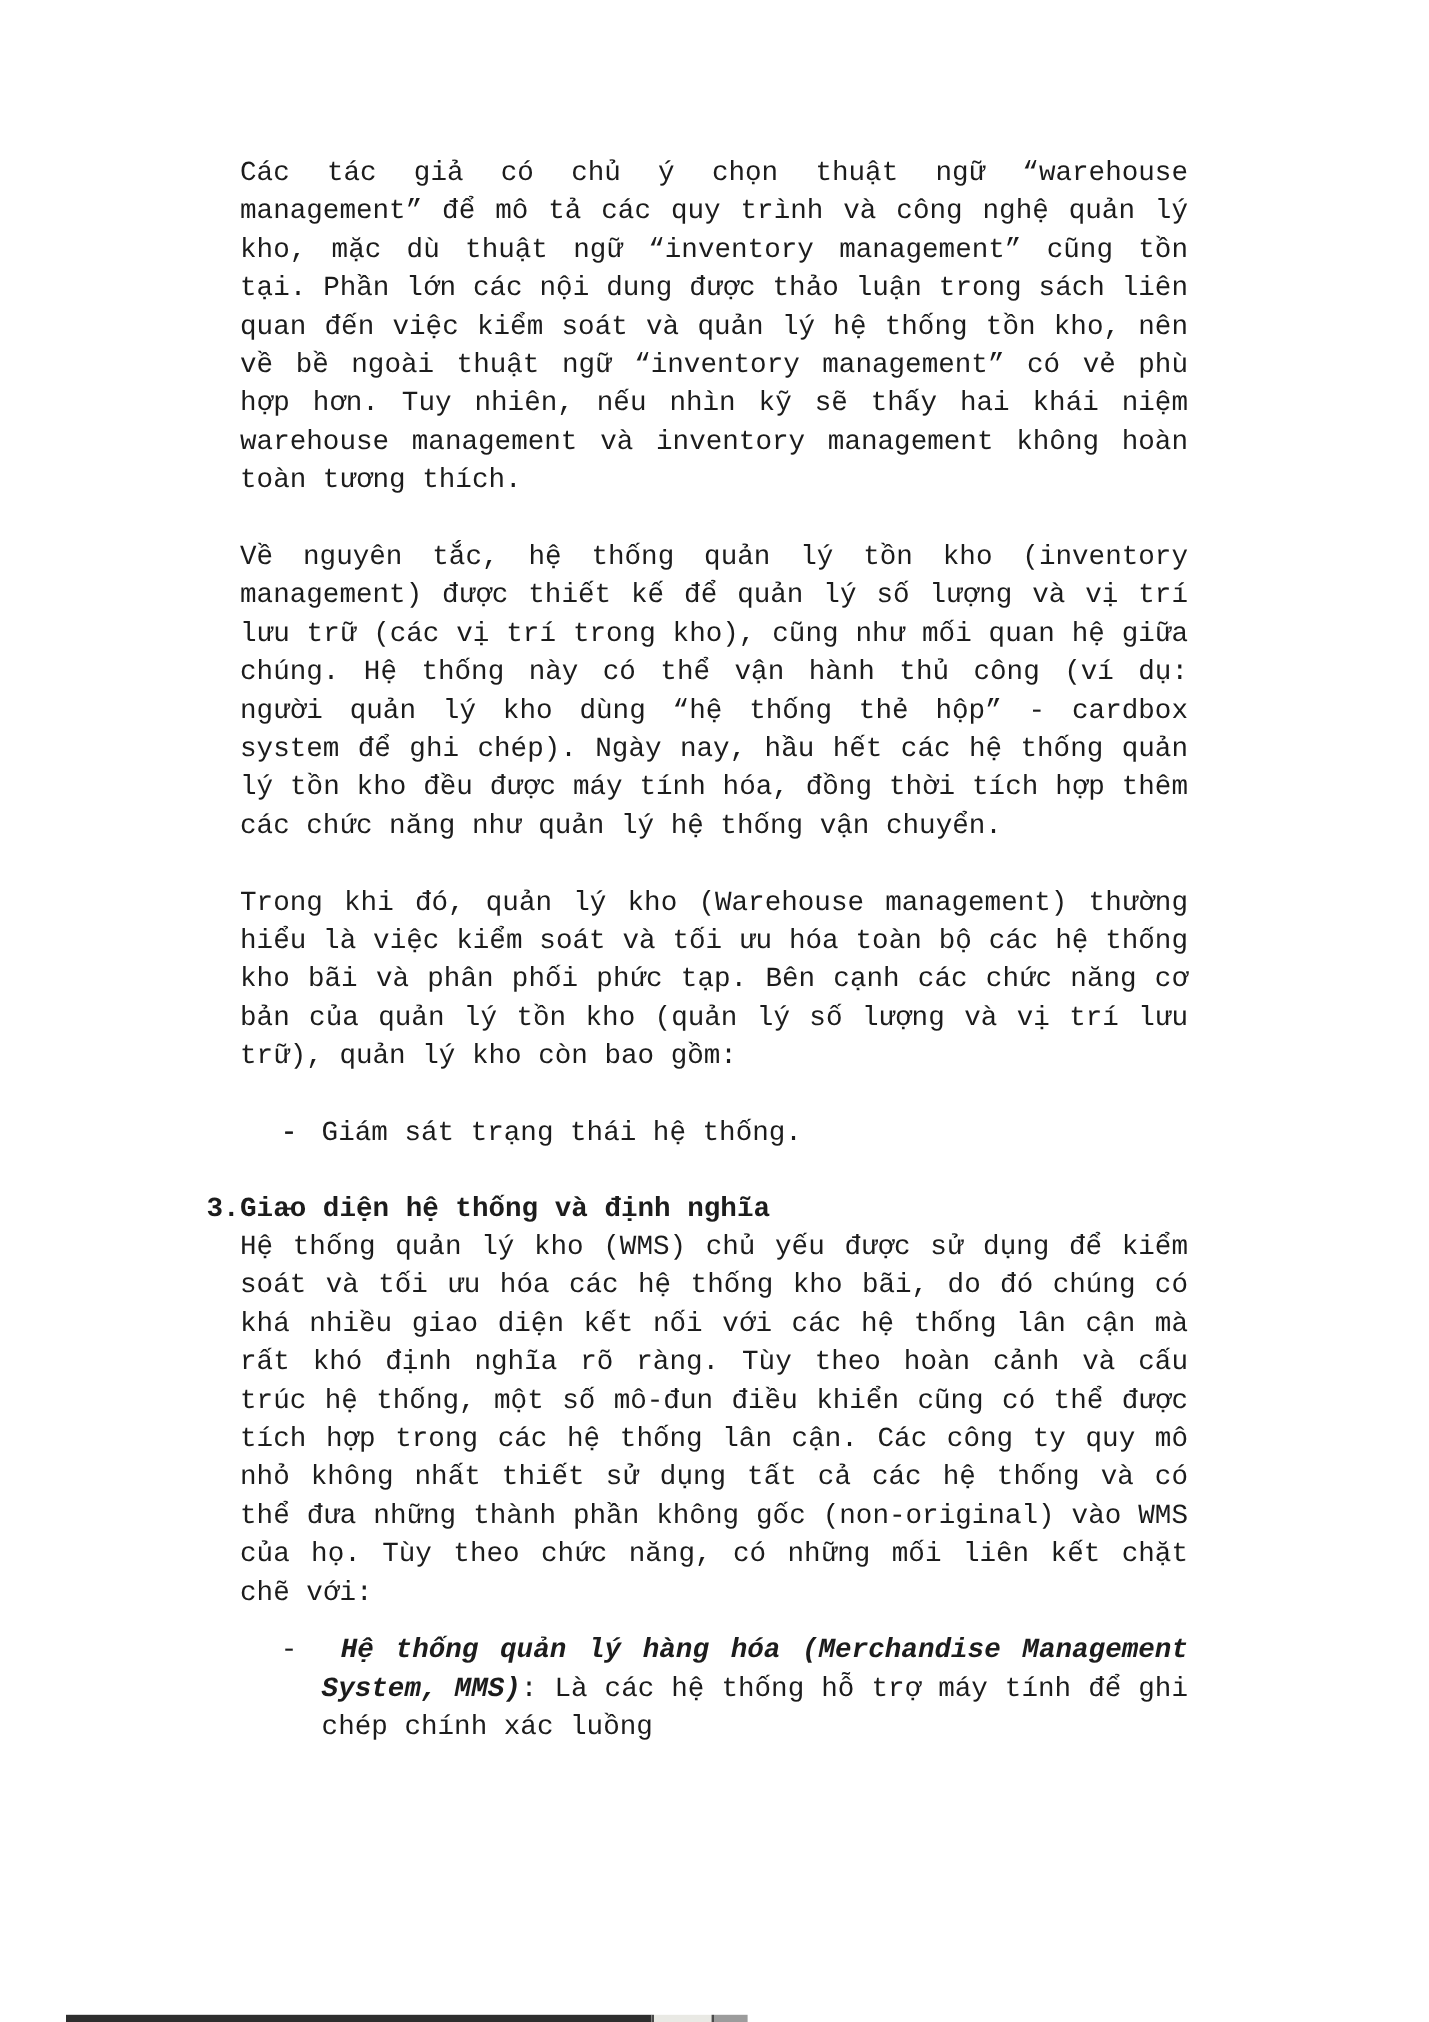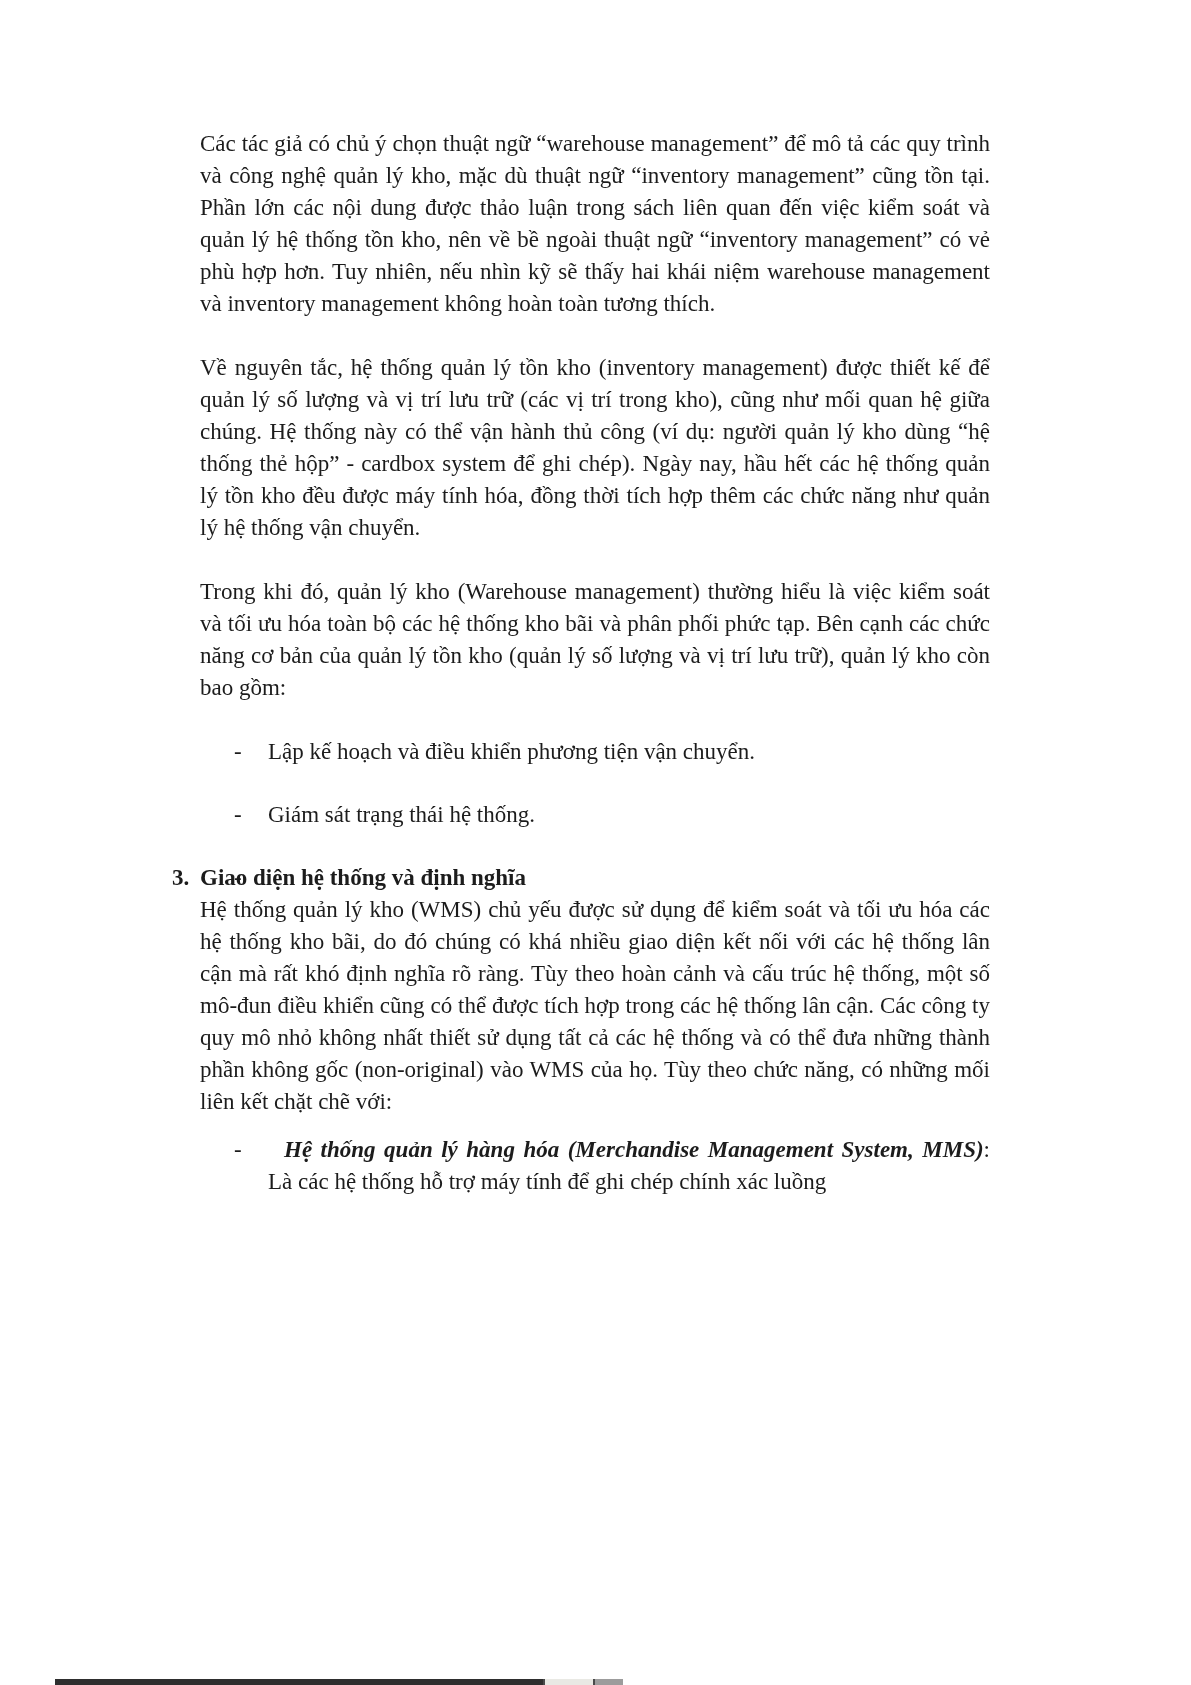--- a/index.html
+++ b/index.html
@@ -6,21 +6,21 @@
     margin: 0;
     padding: 0;
     background: #ffffff;
   }
   .page {
     position: relative;
     width: 1191px;
     height: 1685px;
     background: #ffffff;
     overflow: hidden;
-    font-family: Liberation Serif, serif;
+    font-family: Liberation Mono, monospace;
     color: #1c1c1c;
   }
   .content {
     position: absolute;
     left: 200px;
     top: 128px;
     width: 790px;
     font-size: 23px;
     line-height: 32px;
     text-align: justify;
@@ -100,21 +100,20 @@
 
     <p>Các tác giả có chủ ý chọn thuật ngữ “warehouse management” để mô tả các quy trình và công nghệ quản lý kho, mặc dù thuật ngữ “inventory management” cũng tồn tại. Phần lớn các nội dung được thảo luận trong sách liên quan đến việc kiểm soát và quản lý hệ thống tồn kho, nên về bề ngoài thuật ngữ “inventory management” có vẻ phù hợp hơn. Tuy nhiên, nếu nhìn kỹ sẽ thấy hai khái niệm warehouse management và inventory management không hoàn toàn tương thích.</p>
 
     <p>Về nguyên tắc, hệ thống quản lý tồn kho (inventory management) được thiết kế để quản lý số lượng và vị trí lưu trữ (các vị trí trong kho), cũng như mối quan hệ giữa chúng. Hệ thống này có thể vận hành thủ công (ví dụ: người quản lý kho dùng “hệ thống thẻ hộp” - cardbox system để ghi chép). Ngày nay, hầu hết các hệ thống quản lý tồn kho đều được máy tính hóa, đồng thời tích hợp thêm các chức năng như quản lý hệ thống vận chuyển.</p>
 
     <p>Trong khi đó, quản lý kho (Warehouse management) thường hiểu là việc kiểm soát và tối ưu hóa toàn bộ các hệ thống kho bãi và phân phối phức tạp. Bên cạnh các chức năng cơ bản của quản lý tồn kho (quản lý số lượng và vị trí lưu trữ), quản lý kho còn bao gồm:</p>
 
     <ul class="dash">
       <li>
         <span class="dash-marker">-</span>
-        <span>Lập kế hoạch và điều khiển phương tiện vận chuyển.</span>
       </li>
       <li>
         <span class="dash-marker">-</span>
         <span>Giám sát trạng thái hệ thống.</span>
       </li>
       <li>
         <span class="dash-marker">-</span>
       </li>
     </ul>
 

